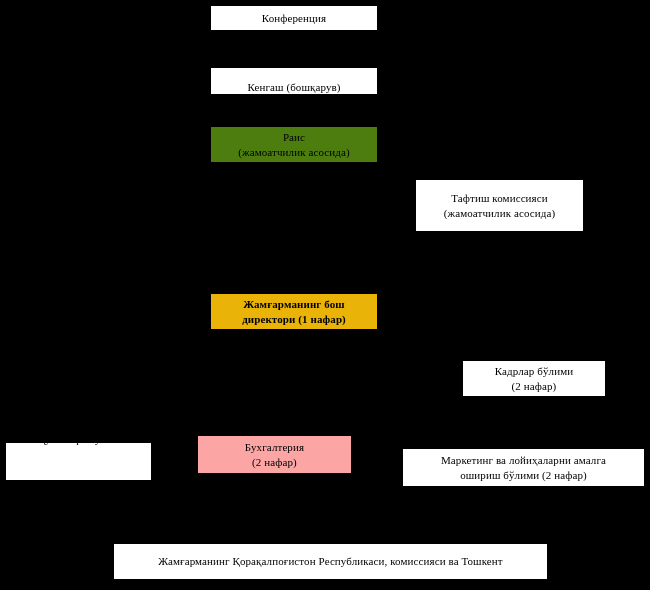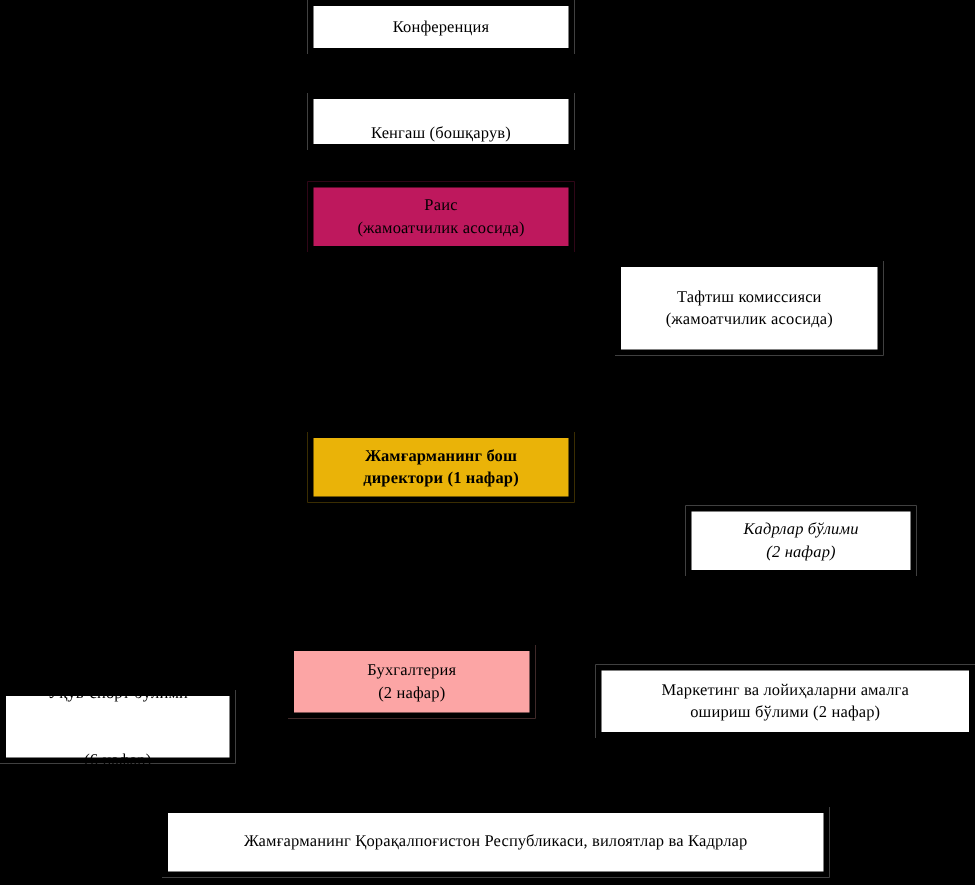--- a/index.html
+++ b/index.html
@@ -13,21 +13,21 @@
     width: 650px;
     height: 590px;
     background: #000000;
     overflow: hidden;
     font-family: "Liberation Serif", "DejaVu Serif", serif;
   }
   .node {
     position: absolute;
     box-sizing: border-box;
     background: #ffffff;
-    border: 4px solid #f97316;
+    border: 6px solid #f97316;
     color: #000000;
     display: flex;
     flex-direction: column;
     align-items: center;
     justify-content: center;
     text-align: center;
     line-height: 1.28;
     font-size: 11px;
     letter-spacing: 0.1px;
     padding: 0 6px;
@@ -56,44 +56,44 @@
     <div class="connector" style="left: 78px; top: 415px; width: 1px; height: 28px; background: rgb(0, 0, 0);"></div>
     <div class="connector" style="left: 274px; top: 415px; width: 1px; height: 28px; background: rgb(0, 0, 0);"></div>
     <div class="connector" style="left: 523px; top: 415px; width: 1px; height: 28px; background: rgb(0, 0, 0);"></div>
     <div class="connector" style="left: 330px; top: 492px; width: 1px; height: 46px; background: rgb(0, 0, 0);"></div>
     <div class="node" style="left: 205px; top: 0px; width: 178px; height: 36px; background: rgb(255, 255, 255); border-color: rgb(0, 0, 0); color: rgb(0, 0, 0);">
       <span class="ln">Конференция</span>
     </div>
     <div class="node" style="left: 205px; top: 62px; width: 178px; height: 38px; background: rgb(255, 255, 255); border-color: rgb(0, 0, 0); color: rgb(0, 0, 0); justify-content: flex-end;">
       <span class="ln">Кенгаш (бошқарув)</span>
     </div>
-    <div class="node" style="left: 205px; top: 121px; width: 178px; height: 47px; background: #be185d; border-color: rgb(0, 0, 0); color: rgb(0, 0, 0);">
+    <div class="node" style="left: 205px; top: 121px; width: 178px; height: 47px; background: #4d7c0f; border-color: rgb(0, 0, 0); color: rgb(0, 0, 0);">
       <span class="ln">Раис</span>
       <span class="ln">(жамоатчилик асосида)</span>
     </div>
     <div class="node" style="left: 410px; top: 174px; width: 179px; height: 63px; background: rgb(255, 255, 255); border-color: rgb(0, 0, 0); color: rgb(0, 0, 0);">
       <span class="ln">Тафтиш комиссияси</span>
       <span class="ln">(жамоатчилик асосида)</span>
     </div>
     <div class="node" style="left: 205px; top: 288px; width: 178px; height: 47px; background: #eab308; border-color: rgb(0, 0, 0); color: rgb(0, 0, 0); font-weight: bold;">
       <span class="ln">Жамғарманинг бош</span>
       <span class="ln">директори (1 нафар)</span>
     </div>
-    <div class="node" style="left: 457px; top: 337px; width: 154px; height: 47px; background: rgb(255, 255, 255); border-color: rgb(0, 0, 0); color: rgb(0, 0, 0); font-style: italic;">
+    <div class="node" style="left: 457px; top: 355px; width: 154px; height: 47px; background: rgb(255, 255, 255); border-color: rgb(0, 0, 0); color: rgb(0, 0, 0);">
       <span class="ln">Кадрлар бўлими</span>
       <span class="ln">(2 нафар)</span>
     </div>
-    <div class="node" style="left: 0px; top: 460px; width: 157px; height: 49px; background: rgb(255, 255, 255); border-color: rgb(0, 0, 0); color: rgb(0, 0, 0); gap: 30px;">
+    <div class="node" style="left: 0px; top: 437px; width: 157px; height: 49px; background: rgb(255, 255, 255); border-color: rgb(0, 0, 0); color: rgb(0, 0, 0); gap: 30px;">
       <span class="ln">Ўқув-спорт бўлими</span>
       <span class="ln">(6 нафар)</span>
     </div>
     <div class="node" style="left: 192px; top: 430px; width: 165px; height: 49px; background: #fca5a5; border-color: rgb(0, 0, 0); color: rgb(0, 0, 0);">
       <span class="ln">Бухгалтерия</span>
       <span class="ln">(2 нафар)</span>
     </div>
     <div class="node" style="left: 397px; top: 443px; width: 253px; height: 49px; background: rgb(255, 255, 255); border-color: rgb(0, 0, 0); color: rgb(0, 0, 0);">
       <span class="ln">Маркетинг ва лойиҳаларни амалга</span>
       <span class="ln">ошириш бўлими (2 нафар)</span>
     </div>
     <div class="node" style="left: 108px; top: 538px; width: 445px; height: 47px; background: rgb(255, 255, 255); border-color: rgb(0, 0, 0); color: rgb(0, 0, 0);">
-      <span class="ln">Жамғарманинг Қорақалпоғистон Республикаси, вилоятлар ва Кадрлар</span>
+      <span class="ln">Жамғарманинг Қорақалпоғистон Республикаси, комиссияси ва Тошкент</span>
     </div>
   </div>
 
 </body></html>

